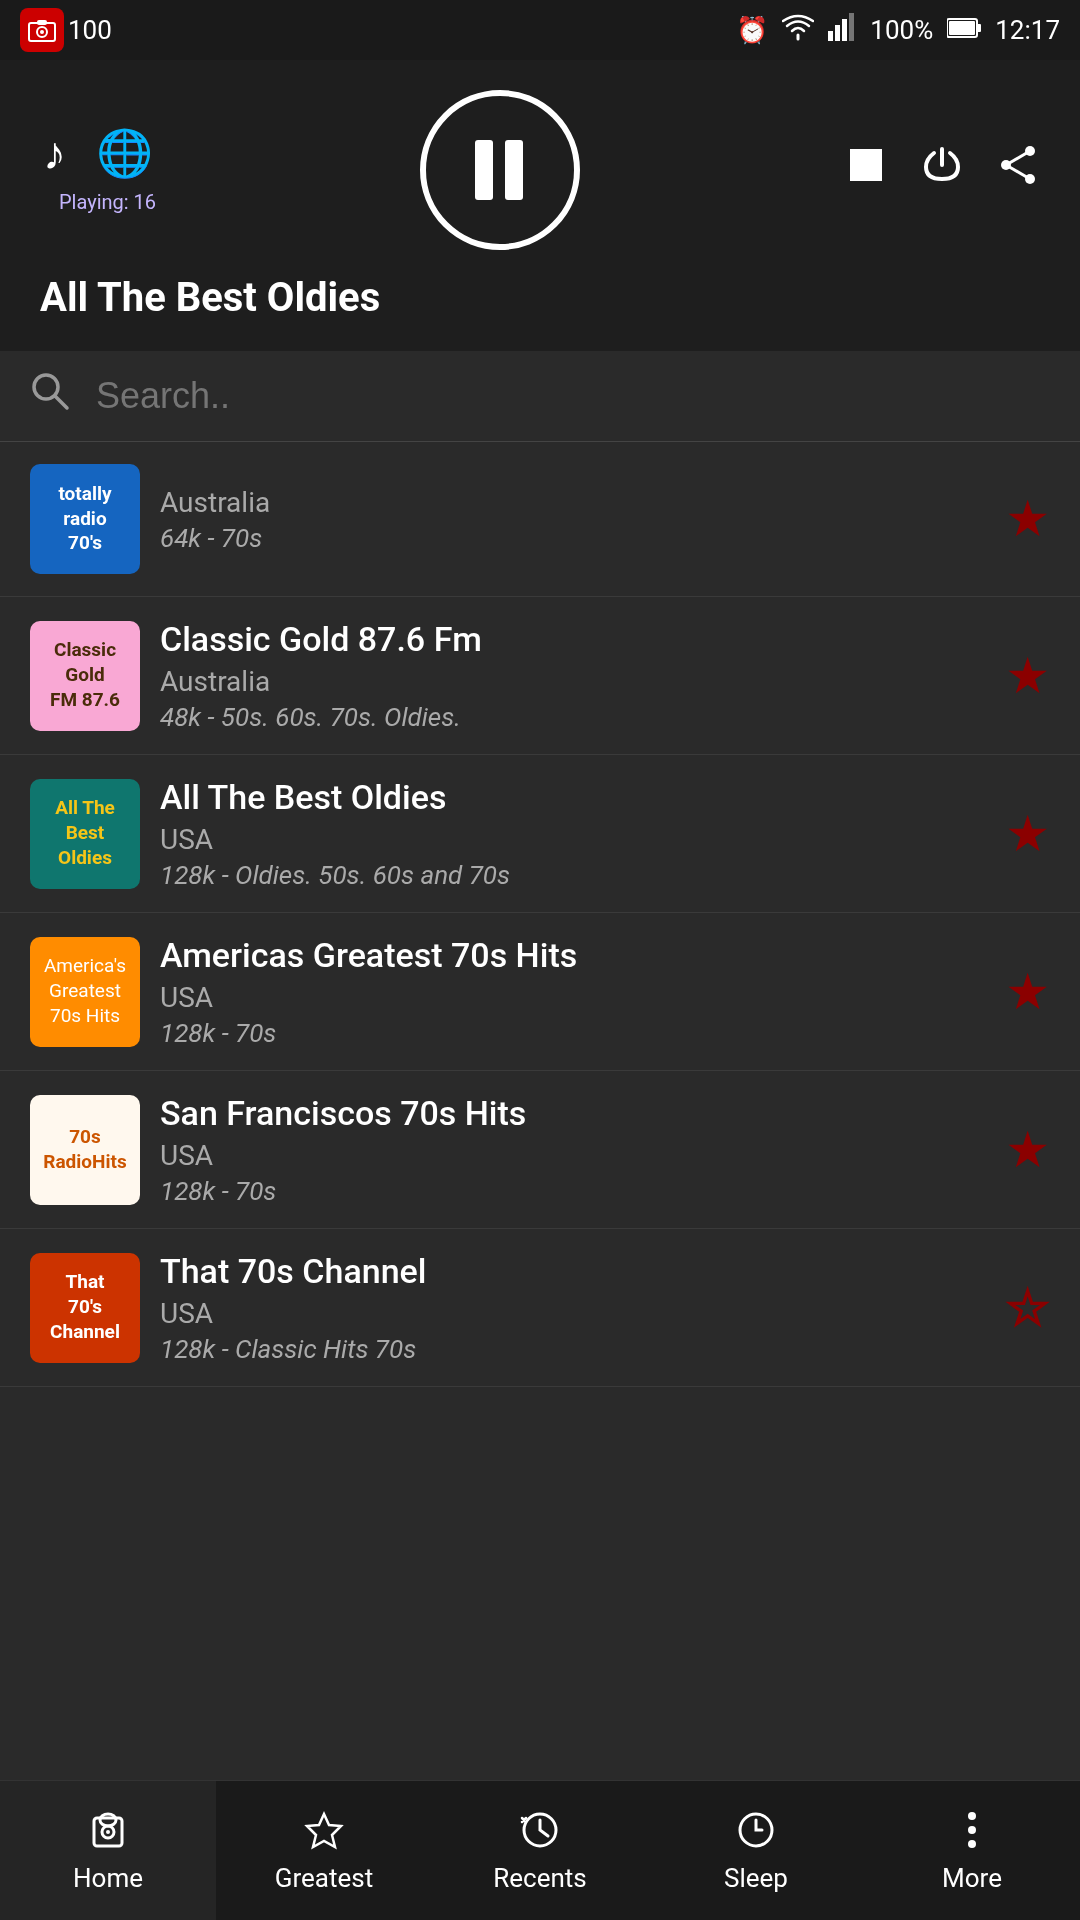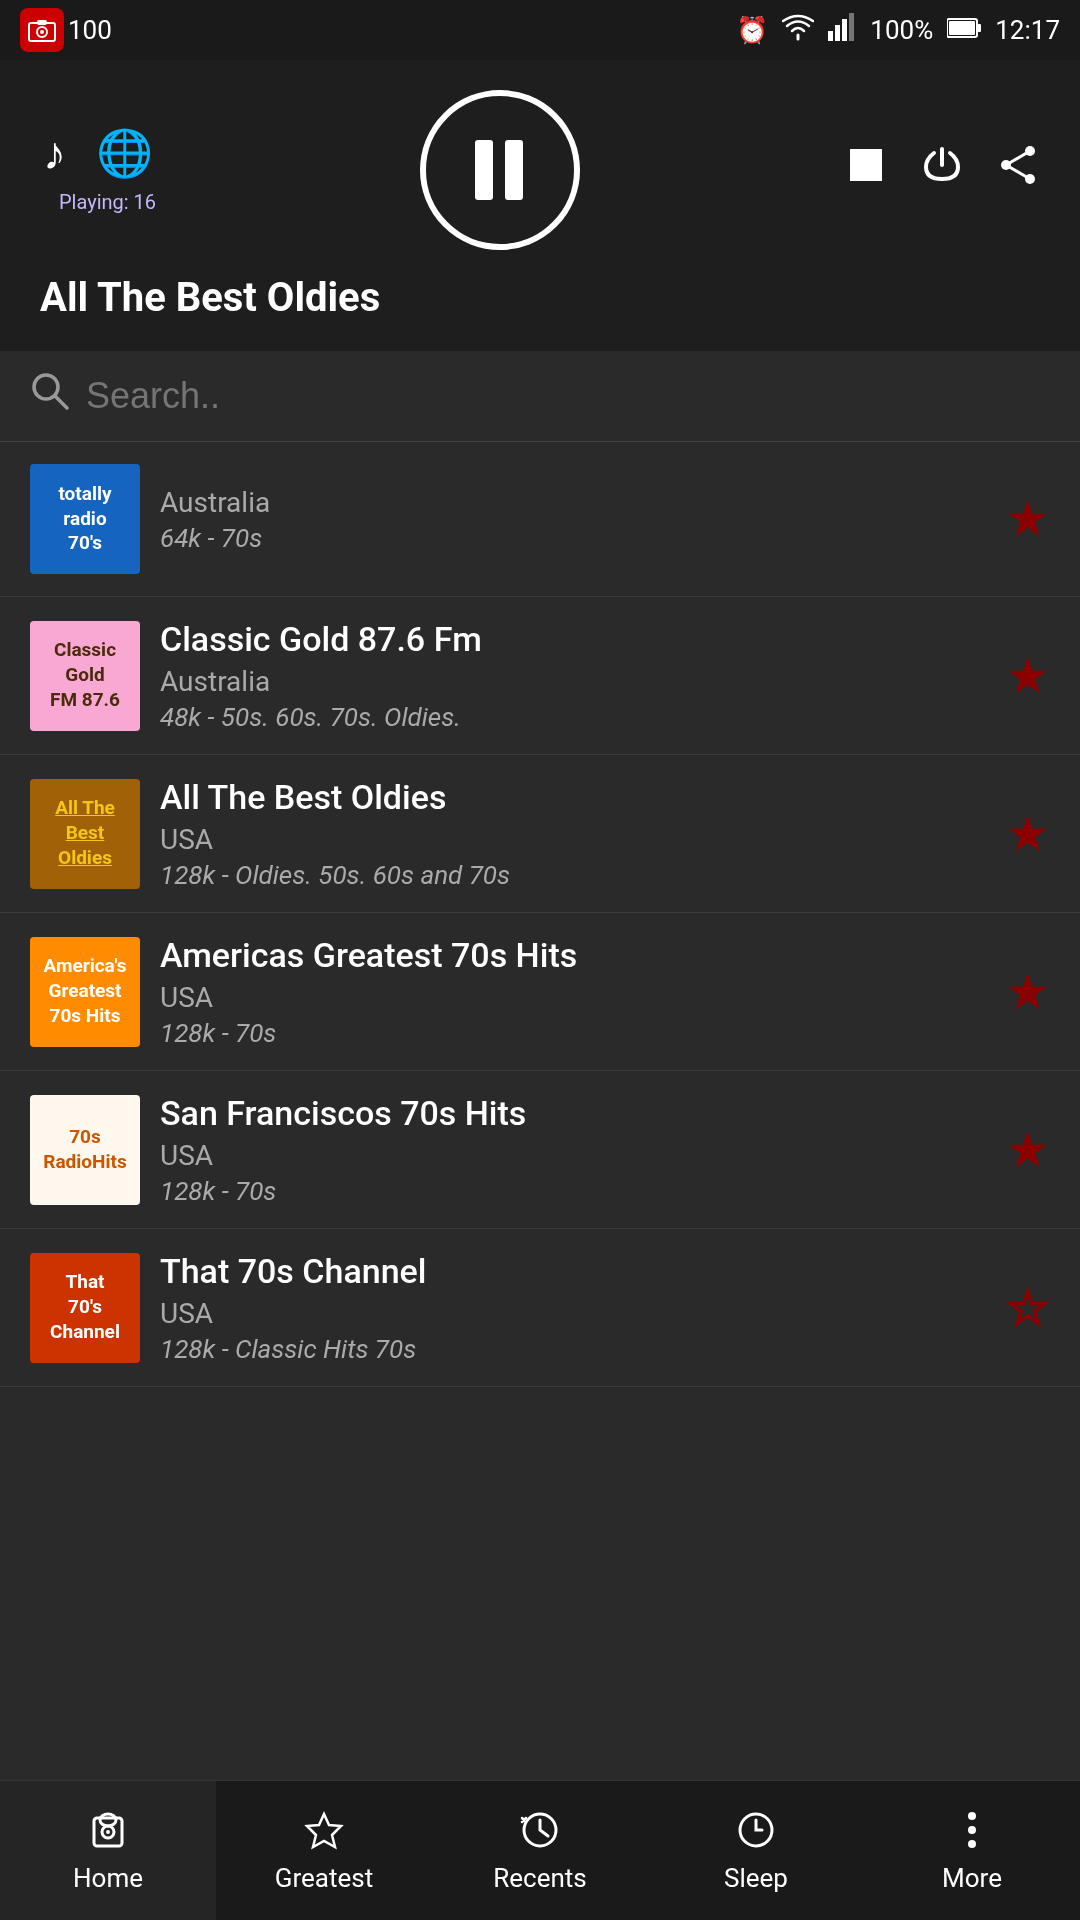--- a/index.html
+++ b/index.html
@@ -117,21 +117,21 @@
       margin-top: 24px;
     }
 
     
     .search-bar {
       background: #2a2a2a;
       border-bottom: 1px solid #444;
       padding: 20px 30px;
       display: flex;
       align-items: center;
-      gap: 16px;
+      gap: 26px;
     }
     .search-icon-wrap {
       font-size: 40px;
       color: #999;
     }
     .search-input {
       background: transparent;
       border: none;
       outline: none;
       font-size: 36px;
@@ -148,34 +148,34 @@
     .station-item {
       display: flex;
       align-items: center;
       padding: 22px 30px;
       border-bottom: 1px solid #3a3a3a;
       cursor: pointer;
     }
     .station-logo {
       width: 110px;
       height: 110px;
-      border-radius: 4px;
+      border-radius: 10px;
       flex-shrink: 0;
       overflow: hidden;
       display: flex;
       align-items: center;
       justify-content: center;
       font-size: 14px;
       font-weight: bold;
       text-align: center;
     }
     
     .logo-totally { background: #1565c0; color: #fff; font-size: 20px; }
     .logo-classic { background: #f9a8d4; color: #4a2c0a; font-size: 18px; }
-    .logo-oldies { background: #a16207; color: #f5c518; font-size: 18px; text-decoration: underline; }
+    .logo-oldies { background: #0f766e; color: #f5c518; font-size: 18px; }
     .logo-americas { background: #ff8c00; color: #fff; font-size: 18px; }
     .logo-sf { background: #fff8ee; color: #cc5500; font-size: 18px; }
     .logo-that70s { background: #cc3300; color: #fff; font-size: 18px; }
 
     .station-info {
       flex: 1;
       padding: 0 20px;
     }
     .station-name {
       font-size: 34px;
@@ -370,21 +370,21 @@
 Best
 Oldies</div>
     <div class="station-info">
       <div class="station-name">All The Best Oldies</div>
       <div class="station-country">USA</div>
       <div class="station-meta">128k - Oldies. 50s. 60s and 70s</div>
     </div>
     <span class="star-btn">★</span>
   </div>
       <div class="station-item">
-    <div class="station-logo logo-americas" style="white-space:pre-line; line-height:1.3; font-size:19px; font-weight:bold;">America's
+    <div class="station-logo logo-americas" style="white-space:pre-line; line-height:1.3; font-size:19px; font-weight:normal;">America's
 Greatest
 70s Hits</div>
     <div class="station-info">
       <div class="station-name">Americas Greatest 70s Hits</div>
       <div class="station-country">USA</div>
       <div class="station-meta">128k - 70s</div>
     </div>
     <span class="star-btn">★</span>
   </div>
       <div class="station-item">

